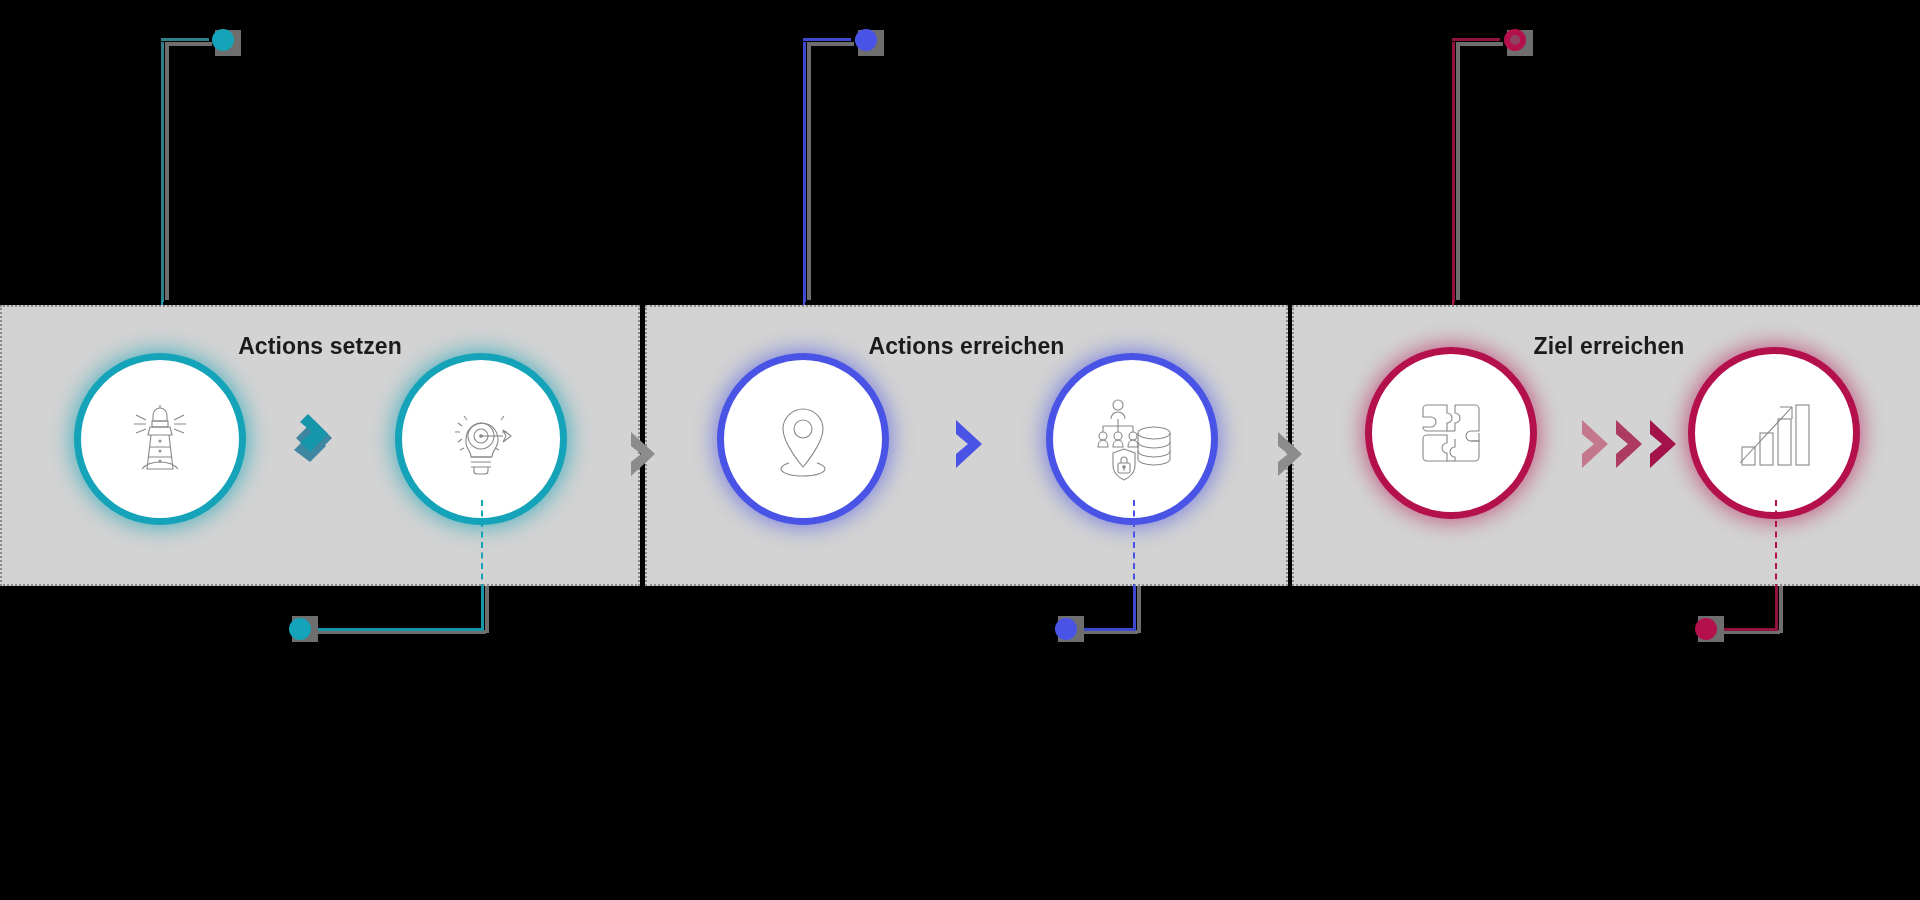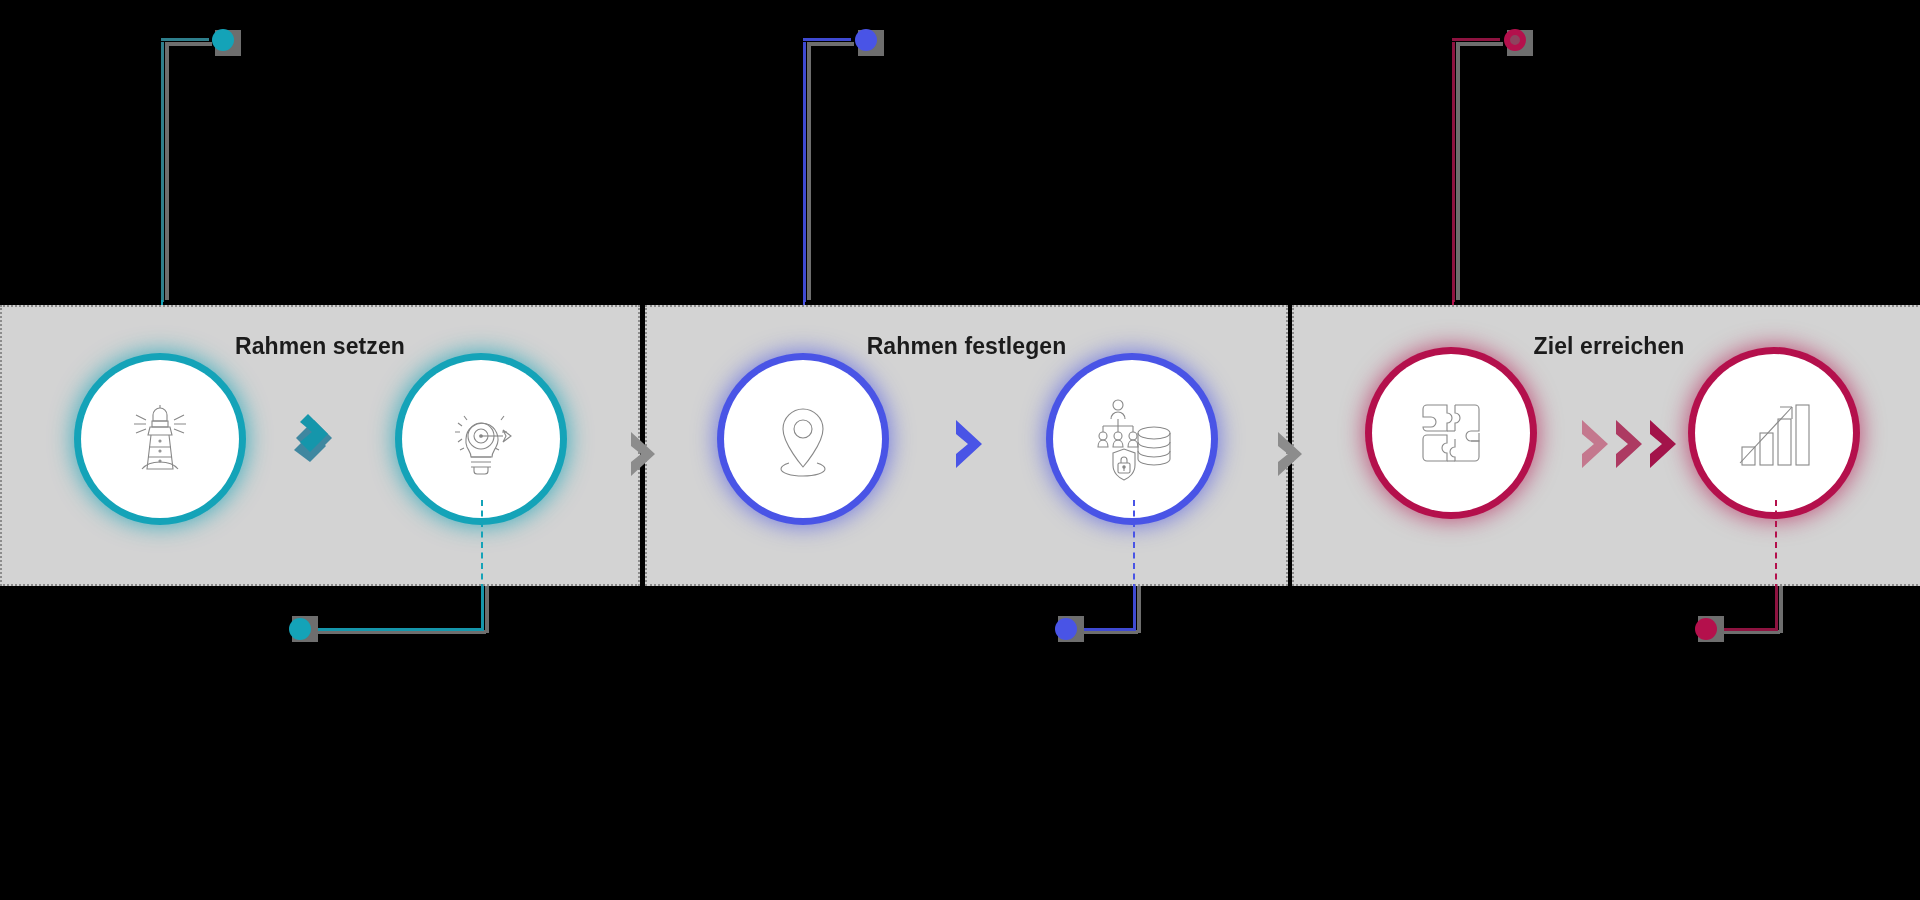--- a/index.html
+++ b/index.html
@@ -104,24 +104,24 @@
     <div class="lead-shadow-v" style="left:1456px; top:42px; height:258px;"></div>
     <div class="lead-shadow-h" style="left:1456px; top:42px; width:47px;"></div>
     <div class="lead-v-solid" style="left:1452px; top:42px; height:260px; background:#8e1340;"></div>
     <div class="lead-h-solid" style="left:1452px; top:38px; width:48px; background:#8e1340;"></div>
     <div class="lead-v-dash" style="left:1452px; top:300px; height:62px; border-color:#b4104c;"></div>
     <div class="marker-shadow" style="left:1507px; top:30px;"></div>
     <div class="marker ring" style="left:1504px; top:29px; border:6px solid #b4104c; background:rgba(180,16,76,.45);"></div>
   </div>
 
   <div class="band" style="left:0px; width:640px;">
-    <div class="band-title">Rahmen setzen</div>
+    <div class="band-title">Actions setzen</div>
   </div>
   <div class="band" style="left:645px; width:643px;">
-    <div class="band-title">Rahmen festlegen</div>
+    <div class="band-title">Actions erreichen</div>
   </div>
   <div class="band" style="left:1292px; width:634px;">
     <div class="band-title">Ziel erreichen</div>
   </div>
 
   <div class="node teal" style="left:81px; top:360px;">
     <span>
       <svg width="96" height="96" viewBox="0 0 96 96" fill="none" stroke="#888" stroke-width="1.1">
         <path d="M40 30h16v6H40z"></path>
         <path d="M41 24a7 7 0 0 1 14 0v6H41z"></path>

